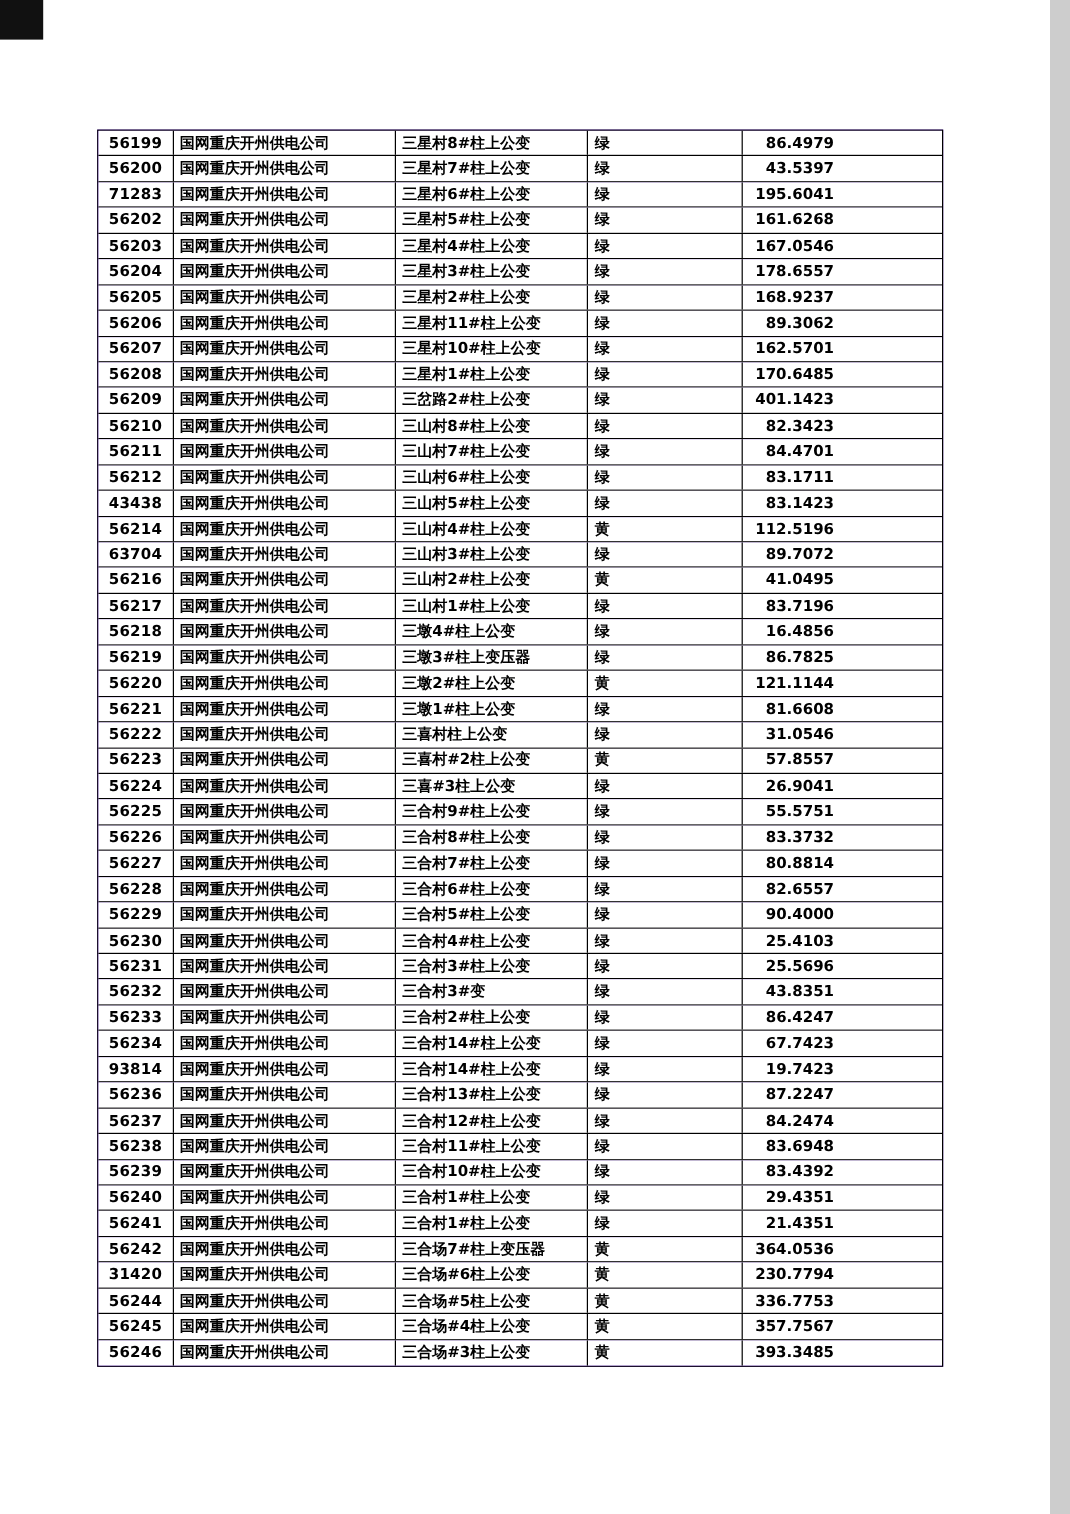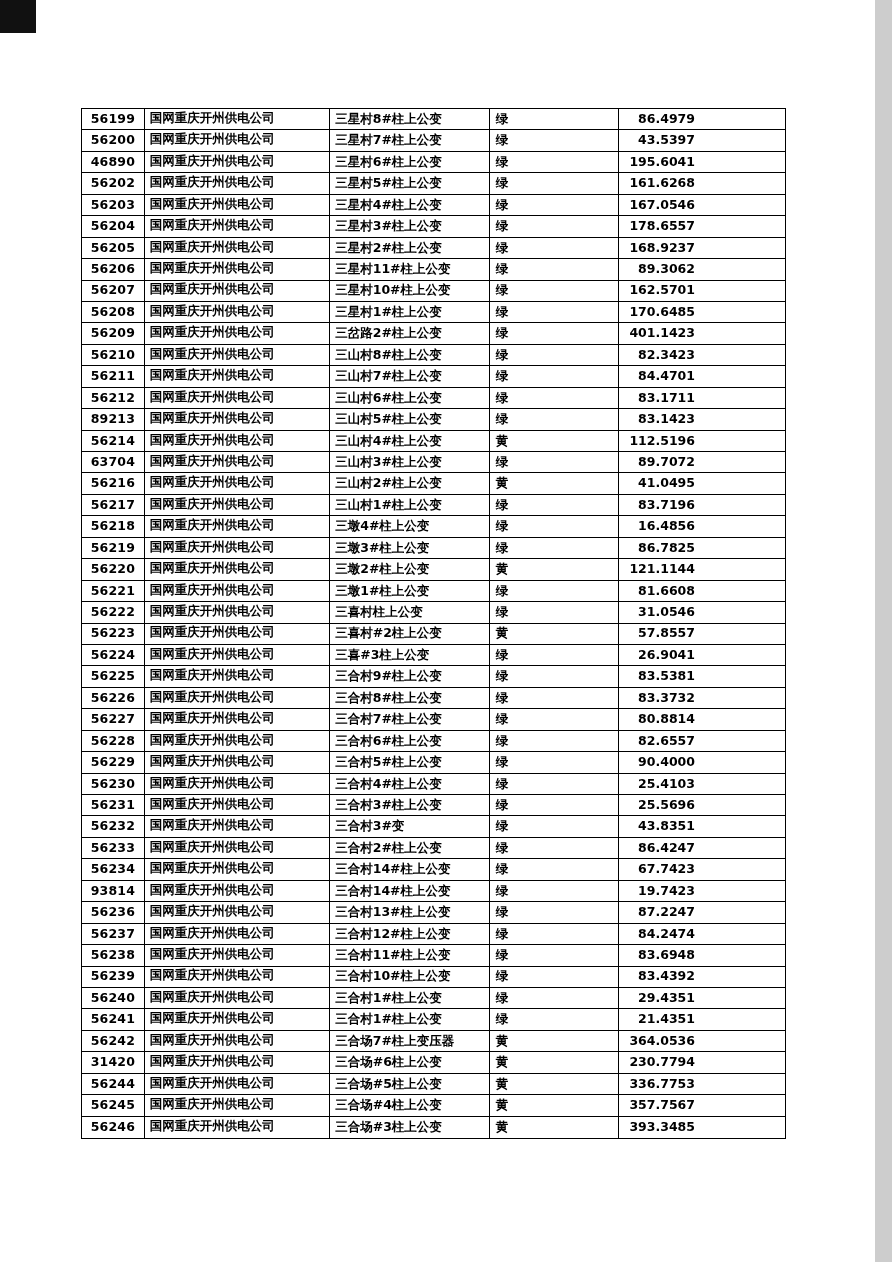--- a/index.html
+++ b/index.html
@@ -38,21 +38,21 @@
     display:flex;
     align-items:center;
     font-size:12.5px;
     font-weight:bold;
     line-height:1;
     white-space:nowrap;
     overflow:hidden;
     border-right:1px solid #000;
   }
   .c-id      { width:63px;  justify-content:center; letter-spacing:0.2px; }
-  .c-company { width:186px; padding-left:5px;font-family:Liberation Mono, monospace; }
+  .c-company { width:186px; padding-left:5px; }
   .c-device  { width:160px; padding-left:5px; }
   .c-status  { width:130px; padding-left:6px; }
   .c-value   { width:166px; justify-content:flex-end; padding-right:90px; border-right:none; }
 </style>
 </head>
 <body>
 
 <div class="corner-block"></div>
 <div class="scroll-track"></div>
 
@@ -65,21 +65,21 @@
     <div class="td c-value">86.4979</div>
   </div>
     <div class="tr">
     <div class="td c-id">56200</div>
     <div class="td c-company">国网重庆开州供电公司</div>
     <div class="td c-device">三星村7#柱上公变</div>
     <div class="td c-status">绿</div>
     <div class="td c-value">43.5397</div>
   </div>
     <div class="tr">
-    <div class="td c-id">46890</div>
+    <div class="td c-id">71283</div>
     <div class="td c-company">国网重庆开州供电公司</div>
     <div class="td c-device">三星村6#柱上公变</div>
     <div class="td c-status">绿</div>
     <div class="td c-value">195.6041</div>
   </div>
     <div class="tr">
     <div class="td c-id">56202</div>
     <div class="td c-company">国网重庆开州供电公司</div>
     <div class="td c-device">三星村5#柱上公变</div>
     <div class="td c-status">绿</div>
@@ -149,21 +149,21 @@
     <div class="td c-value">84.4701</div>
   </div>
     <div class="tr">
     <div class="td c-id">56212</div>
     <div class="td c-company">国网重庆开州供电公司</div>
     <div class="td c-device">三山村6#柱上公变</div>
     <div class="td c-status">绿</div>
     <div class="td c-value">83.1711</div>
   </div>
     <div class="tr">
-    <div class="td c-id">89213</div>
+    <div class="td c-id">43438</div>
     <div class="td c-company">国网重庆开州供电公司</div>
     <div class="td c-device">三山村5#柱上公变</div>
     <div class="td c-status">绿</div>
     <div class="td c-value">83.1423</div>
   </div>
     <div class="tr">
     <div class="td c-id">56214</div>
     <div class="td c-company">国网重庆开州供电公司</div>
     <div class="td c-device">三山村4#柱上公变</div>
     <div class="td c-status">黄</div>
@@ -193,21 +193,21 @@
     <div class="tr">
     <div class="td c-id">56218</div>
     <div class="td c-company">国网重庆开州供电公司</div>
     <div class="td c-device">三墩4#柱上公变</div>
     <div class="td c-status">绿</div>
     <div class="td c-value">16.4856</div>
   </div>
     <div class="tr">
     <div class="td c-id">56219</div>
     <div class="td c-company">国网重庆开州供电公司</div>
-    <div class="td c-device">三墩3#柱上公变</div>
+    <div class="td c-device">三墩3#柱上变压器</div>
     <div class="td c-status">绿</div>
     <div class="td c-value">86.7825</div>
   </div>
     <div class="tr">
     <div class="td c-id">56220</div>
     <div class="td c-company">国网重庆开州供电公司</div>
     <div class="td c-device">三墩2#柱上公变</div>
     <div class="td c-status">黄</div>
     <div class="td c-value">121.1144</div>
   </div>
@@ -237,21 +237,21 @@
     <div class="td c-company">国网重庆开州供电公司</div>
     <div class="td c-device">三喜#3柱上公变</div>
     <div class="td c-status">绿</div>
     <div class="td c-value">26.9041</div>
   </div>
     <div class="tr">
     <div class="td c-id">56225</div>
     <div class="td c-company">国网重庆开州供电公司</div>
     <div class="td c-device">三合村9#柱上公变</div>
     <div class="td c-status">绿</div>
-    <div class="td c-value">83.5381</div>
+    <div class="td c-value">55.5751</div>
   </div>
     <div class="tr">
     <div class="td c-id">56226</div>
     <div class="td c-company">国网重庆开州供电公司</div>
     <div class="td c-device">三合村8#柱上公变</div>
     <div class="td c-status">绿</div>
     <div class="td c-value">83.3732</div>
   </div>
     <div class="tr">
     <div class="td c-id">56227</div>

